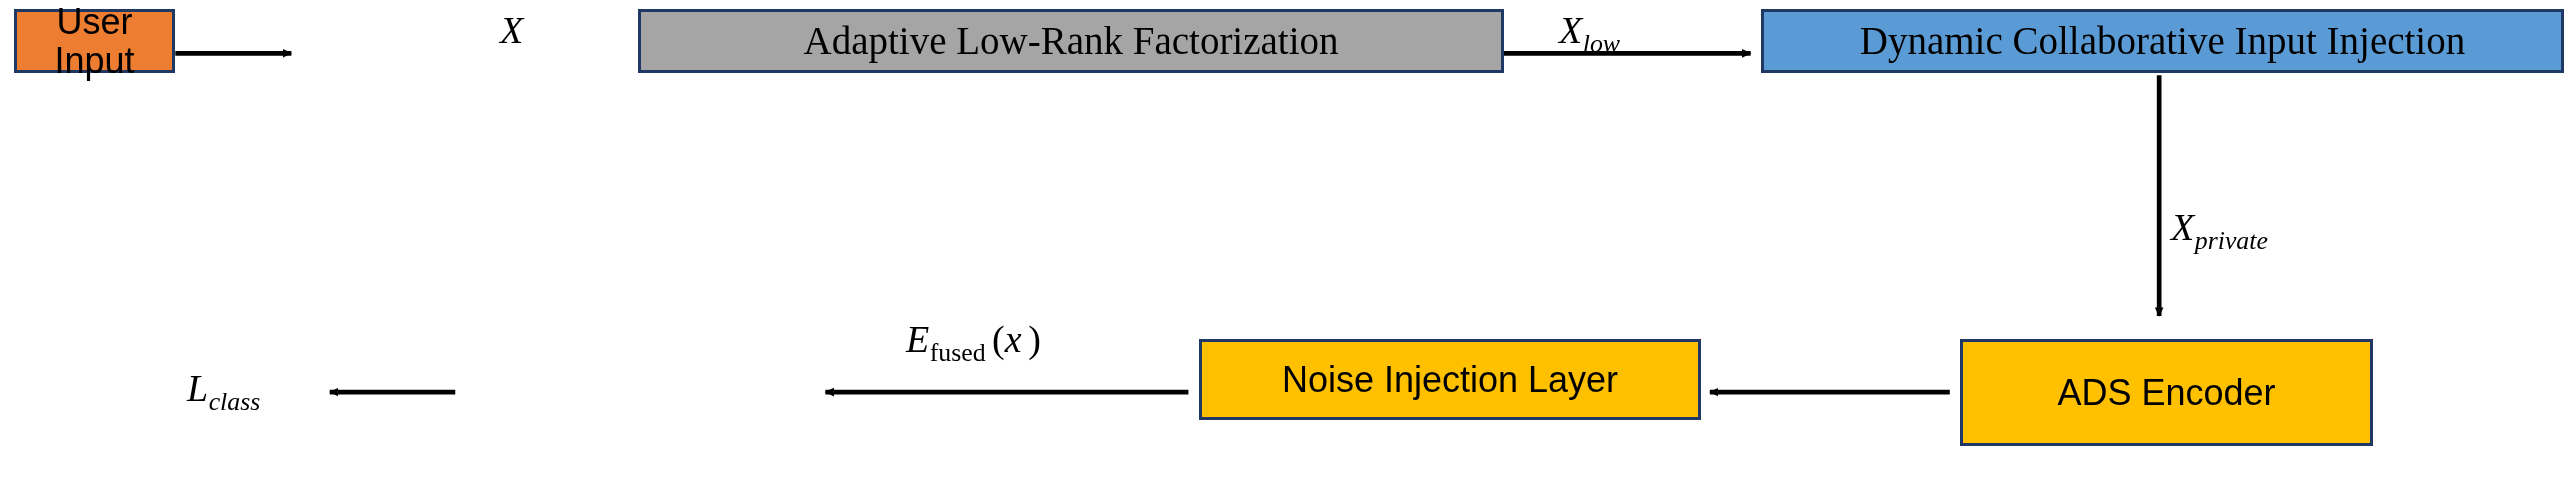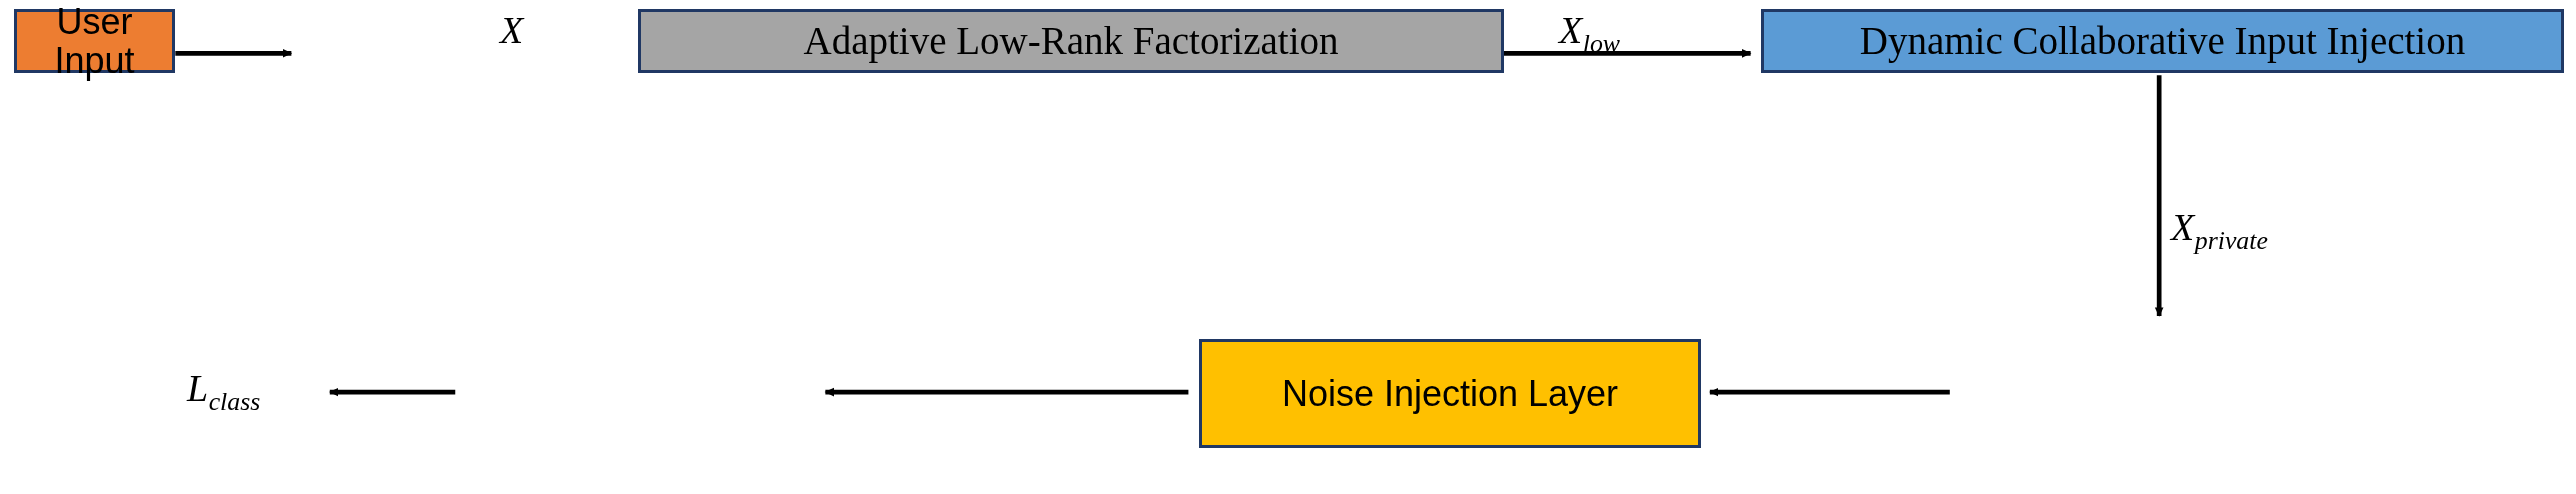--- a/index.html
+++ b/index.html
@@ -116,37 +116,43 @@
   </div>
 
   <div class="node serif" style="left:638px; top:9.4px; width:866px; height:64px; background:#A5A5A5;">
     <span class="node-label">Adaptive Low-Rank Factorization</span>
   </div>
 
   <div class="node serif" style="left:1761px; top:9.4px; width:803px; height:64px; background:#5B9BD5;">
     <span class="node-label">Dynamic Collaborative Input Injection</span>
   </div>
 
+  <div class="node sans" style="left:1960px; top:339px; width:413px; height:107px; background:#FFC000;">
+    <span class="node-label">ADS Encoder</span>
+  </div>
 
-  <div class="node sans" style="left:1199px; top:339px; width:502px; height:109px; background:#FFC000;">
+  <div class="node sans" style="left:1199px; top:339px; width:502px; height:81px; background:#FFC000;">
     <span class="node-label">Noise Injection Layer</span>
   </div>
 
 
   <div class="edge-label" style="left:500px; top:11px;">
     <span>X</span>
   </div>
 
   <div class="edge-label" style="left:1559px; top:11px;">
     <span>X</span><sub>low</sub>
   </div>
 
   <div class="edge-label" style="left:2171px; top:208px;">
     <span>X</span><sub>private</sub>
   </div>
 
+  <div class="edge-label" style="left:906px; top:320px;">
+    <span>E</span><sub class="upright">fused</sub><span class="paren">(</span><span class="var">x</span><span class="paren">)</span>
+  </div>
 
   <div class="edge-label" style="left:187px; top:369px;">
     <span>L</span><sub>class</sub>
   </div>
 
 </div>
 
 
 </body></html>

